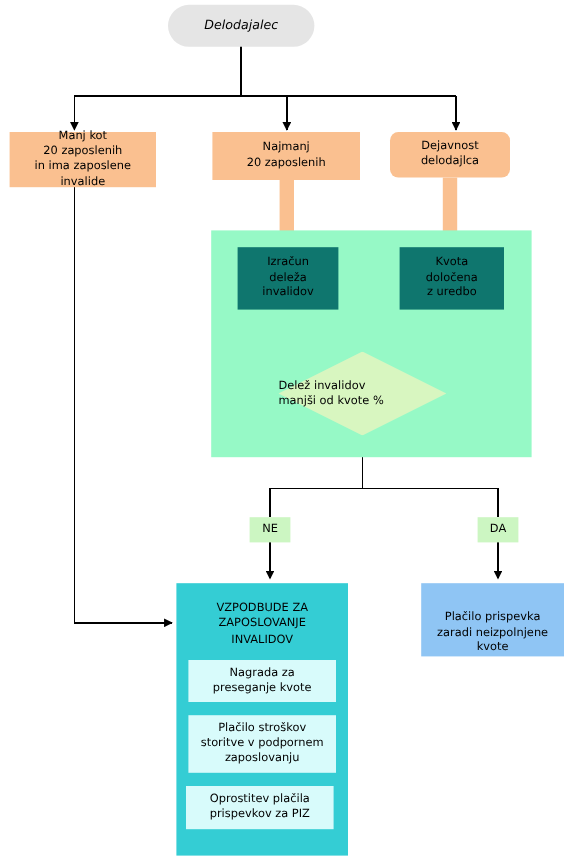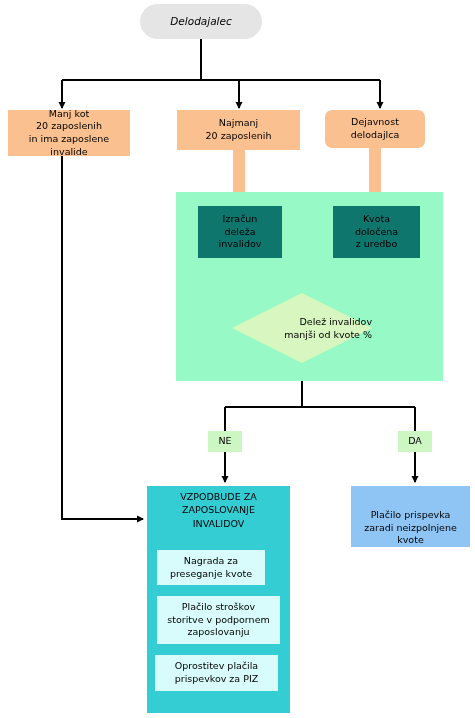--- a/index.html
+++ b/index.html
@@ -57,21 +57,21 @@
   .diamond-shape {
     position: absolute;
     left: 0; top: 0;
     width: 100%; height: 100%;
     background: #d8f6c0;
     clip-path: polygon(50% 0%, 100% 50%, 50% 100%, 0% 50%);
   }
   .diamond-text {
     position: relative;
     width: 100%;
-    text-align: right;
+    text-align: left;
     line-height: 1.38;
   }
 
   
   .tag { background: #ccf6c2; font-size: 9.5px; }
 
   
   .teal-panel {
     background: #34cdd4;
     z-index: 2;
@@ -201,27 +201,27 @@
   <div class="node tag" style="left:208px; top:431px; width:34px; height:21px;text-align:center;">
     <span class="lbl">NE</span>
   </div>
 
   <div class="node tag" style="left:398px; top:431px; width:34px; height:21px;">
     <span class="lbl">DA</span>
   </div>
 
   <div class="node teal-panel" style="left:147px; top:486px; width:143px; height:227px;">
 
-    <div class="teal-title" style="top:4px;">
+    <div class="teal-title" style="top:14px;">
       <span>VZPODBUDE ZA</span><br>
       <span>ZAPOSLOVANJE</span><br>
       <span>INVALIDOV</span>
     </div>
 
-    <div class="subbox" style="left:10px; top:64px; width:108px; height:35px;">
+    <div class="subbox" style="left:10px; top:64px; width:123px; height:35px;">
       <span class="lbl">
         <span>Nagrada za</span><br>
         <span>preseganje kvote</span>
       </span>
     </div>
 
     <div class="subbox" style="left:10px; top:110px; width:123px; height:48px;">
       <span class="lbl">
         <span>Plačilo stroškov</span><br>
         <span>storitve v podpornem</span><br>

